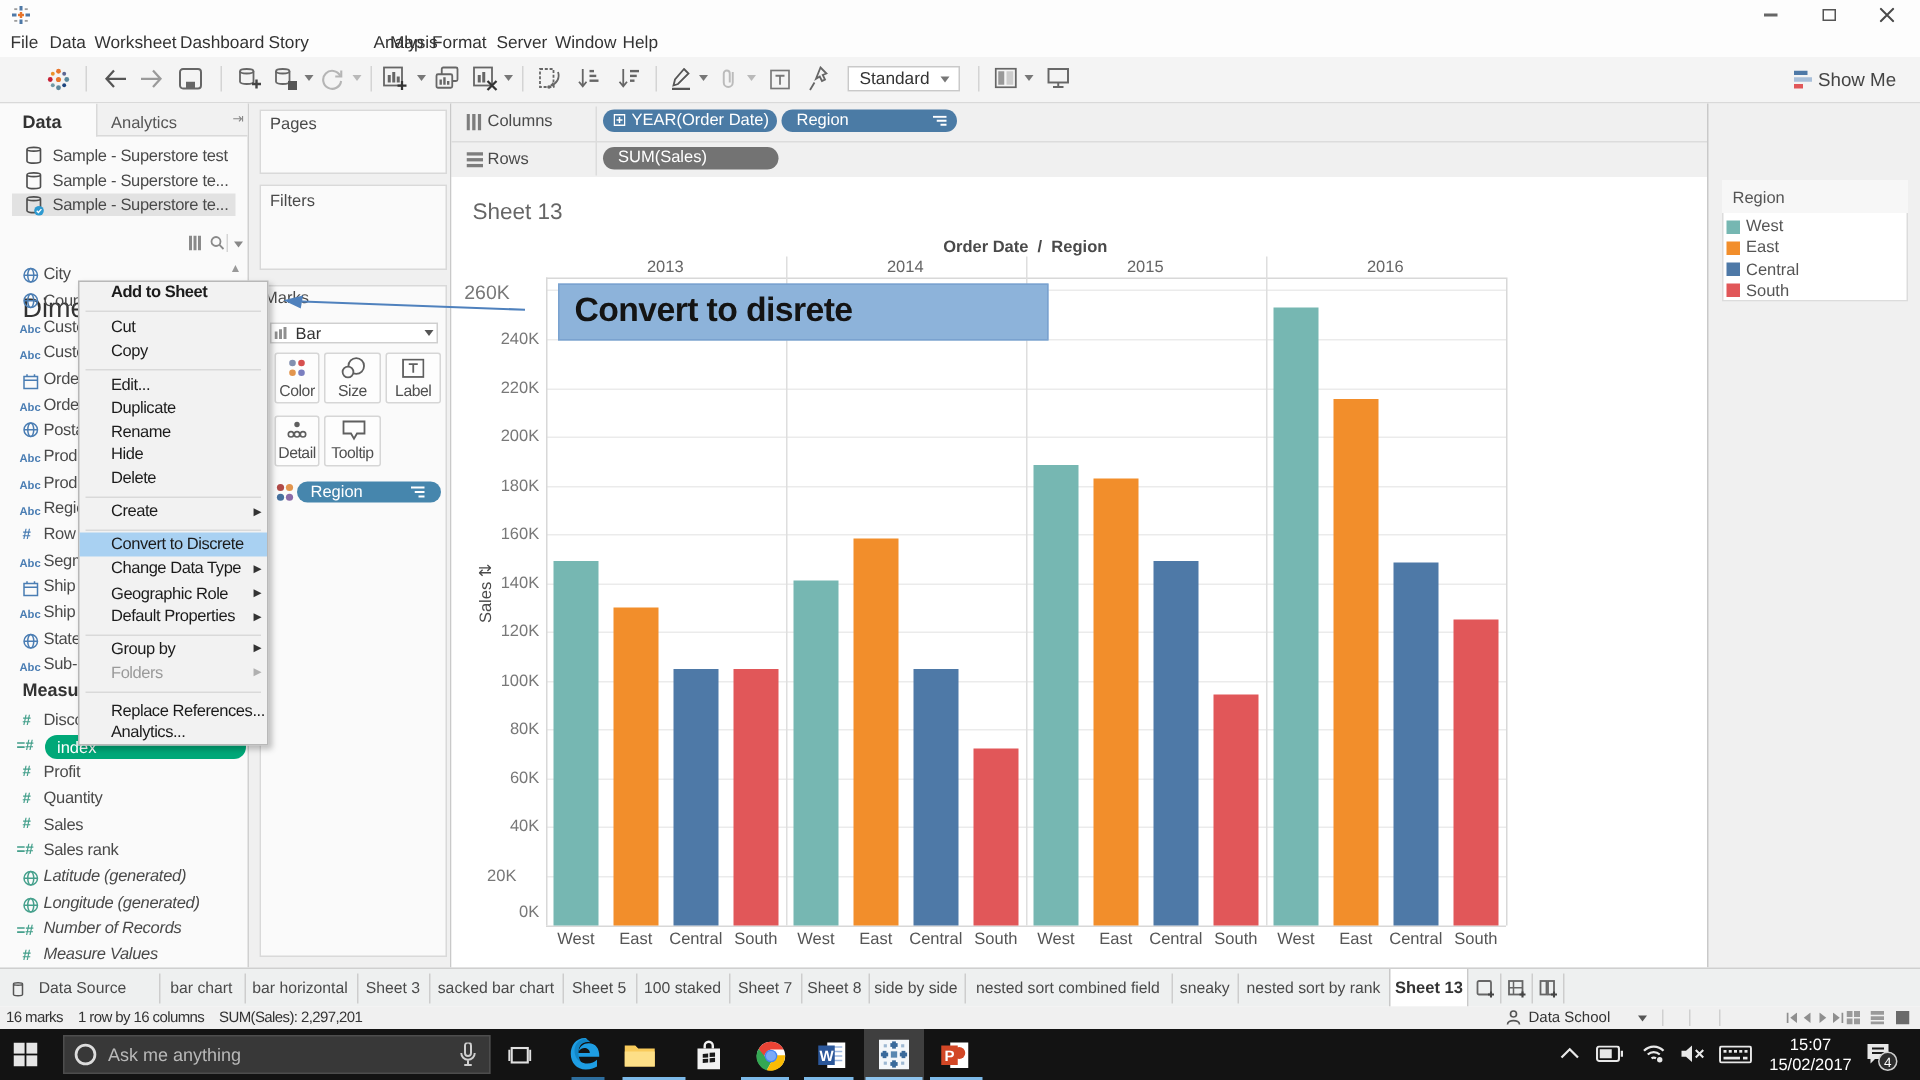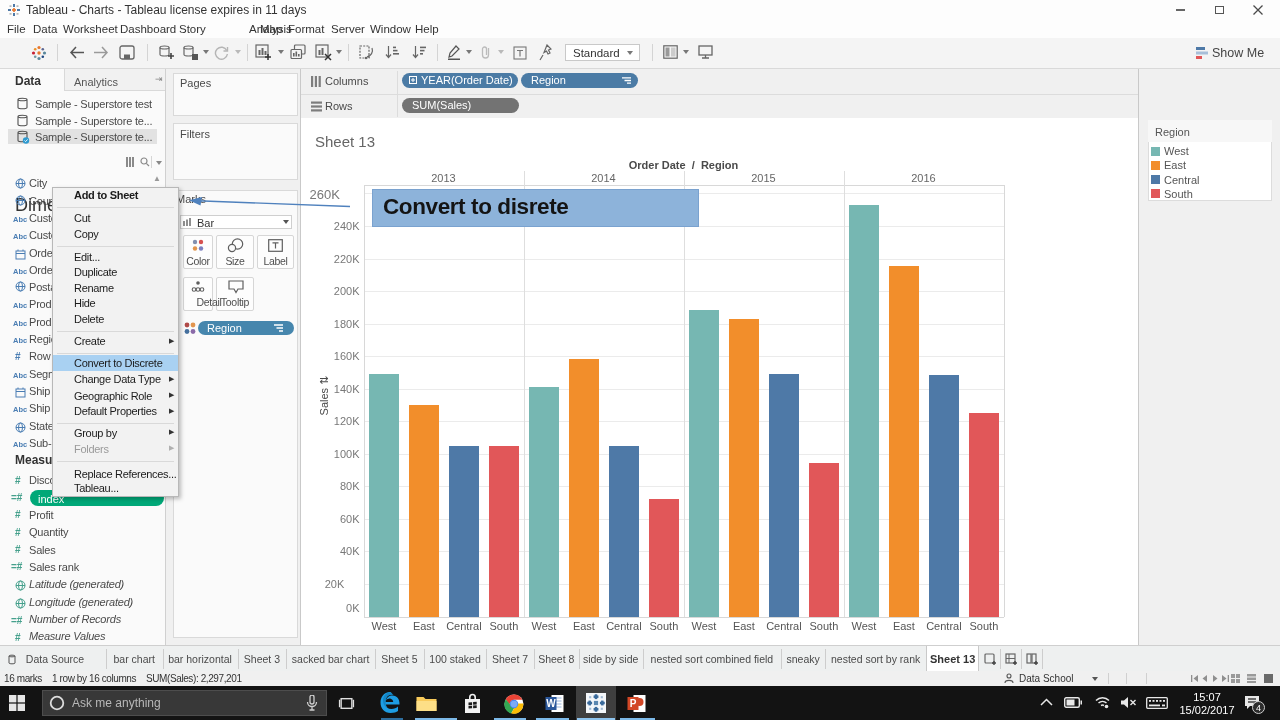--- a/index.html
+++ b/index.html
@@ -33,21 +33,20 @@
         <rect x="6.2" y="5" width="1.6" height="4"></rect>
         <rect x="5" y="6.2" width="4" height="1.6"></rect>
       </g>
     <g fill="#9c9c9c">
         <rect x="2.5" y="2.5" width="2" height="1.2"></rect>
         <rect x="9.5" y="2.5" width="2" height="1.2"></rect>
         <rect x="2.5" y="10.3" width="2" height="1.2"></rect>
         <rect x="9.5" y="10.3" width="2" height="1.2"></rect>
       </g>
   </svg>
-  <div class="abs" style="left:26px;top:3px;font-size:12px;color:#333;">Tableau - Charts - Tableau license expires in 11 days</div>
   <div class="abs" style="left:1176px;top:9px;width:9px;height:1.5px;background:#666;"></div>
   <div class="abs" style="left:1215px;top:5.5px;width:8.5px;height:8px;border:1.4px solid #555;"></div>
   <svg class="abs" style="left:1253px;top:4.5px;" width="10" height="10" viewBox="0 0 10 10">
       <path d="M0.5 0.5 L9.5 9.5 M9.5 0.5 L0.5 9.5" stroke="#4a4a4a" stroke-width="1.3"></path>
     </svg>
 
   <div class="abs" style="left:0;top:18px;width:1280px;height:20px;background:#fdfdfd;"></div>
   <div class="abs" id="menubar" style="top:22.5px;left:0;font-size:11.5px;color:#333;">
     <span class="abs" style="left:7px;">File</span>
     <span class="abs" style="left:33px;">Data</span>
@@ -370,21 +369,21 @@
     <div class="abs mlab" style="left:91px;top:186px;width:37px;">Label</div>
 
     <div class="abs mbtn" style="left:17px;top:208px;width:30px;height:34px;"></div>
     <div class="abs mbtn" style="left:50px;top:208px;width:38px;height:34px;"></div>
     <svg class="abs" style="left:24px;top:211px;" width="16" height="14" viewBox="0 0 16 14">
         <circle cx="8" cy="3" r="1.8" fill="#5f5f5f"></circle>
         <circle cx="4" cy="9.5" r="1.8" fill="none" stroke="#5f5f5f" stroke-width="1.1"></circle>
         <circle cx="8" cy="9.5" r="1.8" fill="none" stroke="#5f5f5f" stroke-width="1.1"></circle>
         <circle cx="12" cy="9.5" r="1.8" fill="none" stroke="#5f5f5f" stroke-width="1.1"></circle>
       </svg>
-    <div class="abs mlab" style="left:17px;top:226.5px;width:52px;">Detail</div>
+    <div class="abs mlab" style="left:17px;top:226.5px;width:30px;">Detail</div>
     <svg class="abs" style="left:62px;top:211px;" width="16" height="14" viewBox="0 0 16 14">
         <path d="M1 1 H15 V9 H10 L8 12.5 L6 9 H1 Z" fill="none" stroke="#5f5f5f" stroke-width="1.2"></path>
       </svg>
     <div class="abs mlab" style="left:50px;top:226.5px;width:38px;">Tooltip</div>
 
     <svg class="abs" style="left:18px;top:253px;" width="12" height="13" viewBox="0 0 12 13">
         <circle cx="3" cy="3" r="2.4" fill="#b04a48"></circle>
         <circle cx="9" cy="3" r="2.4" fill="#e2954e"></circle>
         <circle cx="3" cy="9.5" r="2.4" fill="#45709e"></circle>
         <circle cx="9" cy="9.5" r="2.4" fill="#8a6aa8"></circle>
@@ -554,21 +553,21 @@
   <div class="abs" style="left:169px;top:391px;font-size:7px;color:#333;">▶</div>
   <div class="abs" style="left:74px;top:405.0px;font-size:11px;letter-spacing:-0.3px;color:#1b1b1b;white-space:nowrap;">Default Properties</div>
   <div class="abs" style="left:169px;top:406.5px;font-size:7px;color:#333;">▶</div>
   <div class="abs" style="left:57px;top:422.5px;width:117px;height:1px;background:#d9d9d9;"></div>
   <div class="abs" style="left:74px;top:426.5px;font-size:11px;letter-spacing:-0.3px;color:#1b1b1b;white-space:nowrap;">Group by</div>
   <div class="abs" style="left:169px;top:428px;font-size:7px;color:#333;">▶</div>
   <div class="abs" style="left:74px;top:442.8px;font-size:11px;letter-spacing:-0.3px;color:#9a9a9a;white-space:nowrap;">Folders</div>
   <div class="abs" style="left:169px;top:444.3px;font-size:7px;color:#b0b0b0;">▶</div>
   <div class="abs" style="left:57px;top:461px;width:117px;height:1px;background:#d9d9d9;"></div>
   <div class="abs" style="left:74px;top:467.5px;font-size:11px;letter-spacing:-0.3px;color:#1b1b1b;white-space:nowrap;">Replace References...</div>
-  <div class="abs" style="left:74px;top:481.8px;font-size:11px;letter-spacing:-0.3px;color:#1b1b1b;white-space:nowrap;">Tableau...</div>
+  <div class="abs" style="left:74px;top:481.8px;font-size:11px;letter-spacing:-0.3px;color:#1b1b1b;white-space:nowrap;">Analytics...</div>
   </div>
 
   <div class="abs" id="tabs" style="left:0;top:645px;width:1280px;height:26px;background:#eef0f0;border-top:1px solid #cfcfcf;overflow:hidden;">
     <div class="abs" style="left:106px;top:3px;width:1px;height:20px;background:#cdcdcd;"></div>
     <div class="abs" style="left:0px;top:7px;width:106px;text-align:center;font-size:10.5px;color:#4a4a4a;"><span style="position:relative;left:2px;">Data Source</span></div>
     <svg class="abs" style="left:8px;top:8px;" width="8" height="11" viewBox="0 0 8 11">
         <path d="M1 2 C1 0.9 7 0.9 7 2 V9 C7 10.1 1 10.1 1 9 Z M1 2 C1 3.1 7 3.1 7 2" fill="none" stroke="#555" stroke-width="1"></path>
       </svg>
     <div class="abs" style="left:162.5px;top:3px;width:1px;height:20px;background:#cdcdcd;"></div>
     <div class="abs" style="left:106px;top:7px;width:56.5px;text-align:center;font-size:10.5px;color:#4a4a4a;">bar chart</div>

